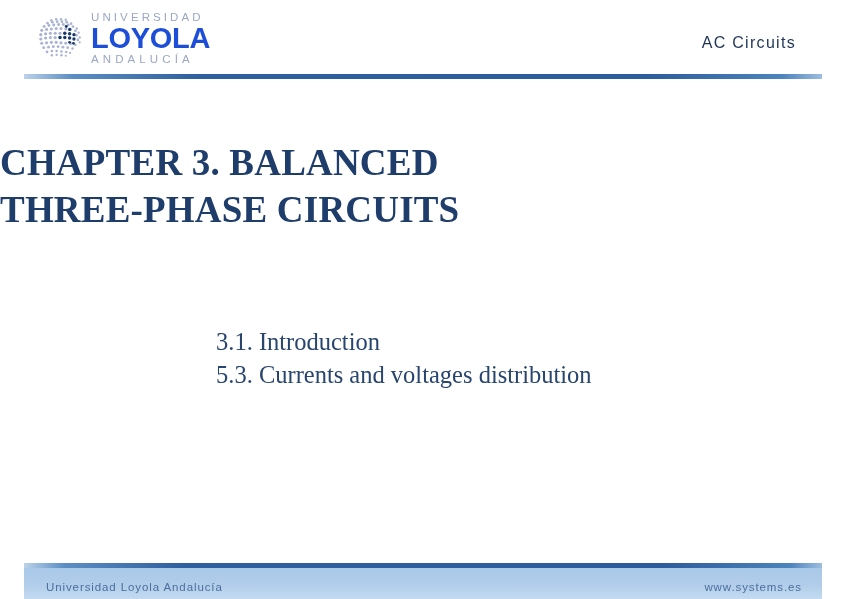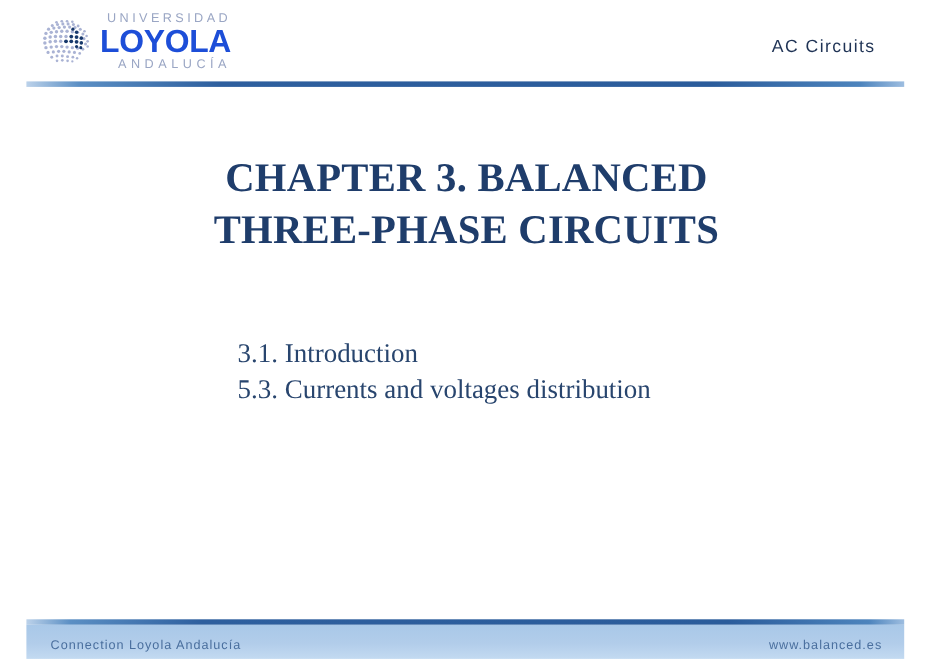--- a/index.html
+++ b/index.html
@@ -28,21 +28,20 @@
     width: 848px;
     height: 86px;
   }
 
   .logo-block {
     position: absolute;
     left: 36px;
     top: 12px;
     display: flex;
     align-items: center;
-    text-align: right;
   }
 
   .logo-globe {
     width: 48px;
     height: 48px;
     flex: 0 0 48px;
     display: block;
   }
 
   .logo-words {
@@ -98,39 +97,39 @@
     height: 5px;
     background: linear-gradient(to right, #bcd2ea 0%, #5b8fc4 6%, #2e5f9e 22%, #2b5c9b 78%, #4d84bd 95%, #9dbde0 100%);
   }
 
   
   .title-area {
     position: absolute;
     left: 0;
     top: 140px;
     width: 848px;
-    text-align: center;
+    text-align: left;
   }
 
   .slide-title {
     font-family: "Liberation Serif", serif;
     font-weight: bold;
     font-size: 37px;
     line-height: 1.27;
     color: #1f3d6b;
     letter-spacing: 0.2px;
     margin: 0;
     padding: 0;
   }
 
   
   .toc {
     position: absolute;
     left: 216px;
-    top: 305px;
+    top: 325px;
     width: 600px;
     margin: 0;
     padding: 0;
     list-style: none;
   }
 
   .toc-item {
     font-family: "Liberation Serif", serif;
     font-size: 24.5px;
     line-height: 33px;
@@ -306,18 +305,18 @@
   </div>
 
   <ul class="toc">
     <li class="toc-item">3.1. Introduction</li>
     <li class="toc-item">5.3. Currents and voltages distribution</li>
   </ul>
 
   <div class="footer">
     <div class="footer-rule"></div>
     <div class="footer-band">
-      <div class="footer-left">Connection Loyola Andalucía</div>
-      <div class="footer-right">www.balanced.es</div>
+      <div class="footer-left">Universidad Loyola Andalucía</div>
+      <div class="footer-right">www.systems.es</div>
     </div>
   </div>
 
 </div>
 
 </body></html>

